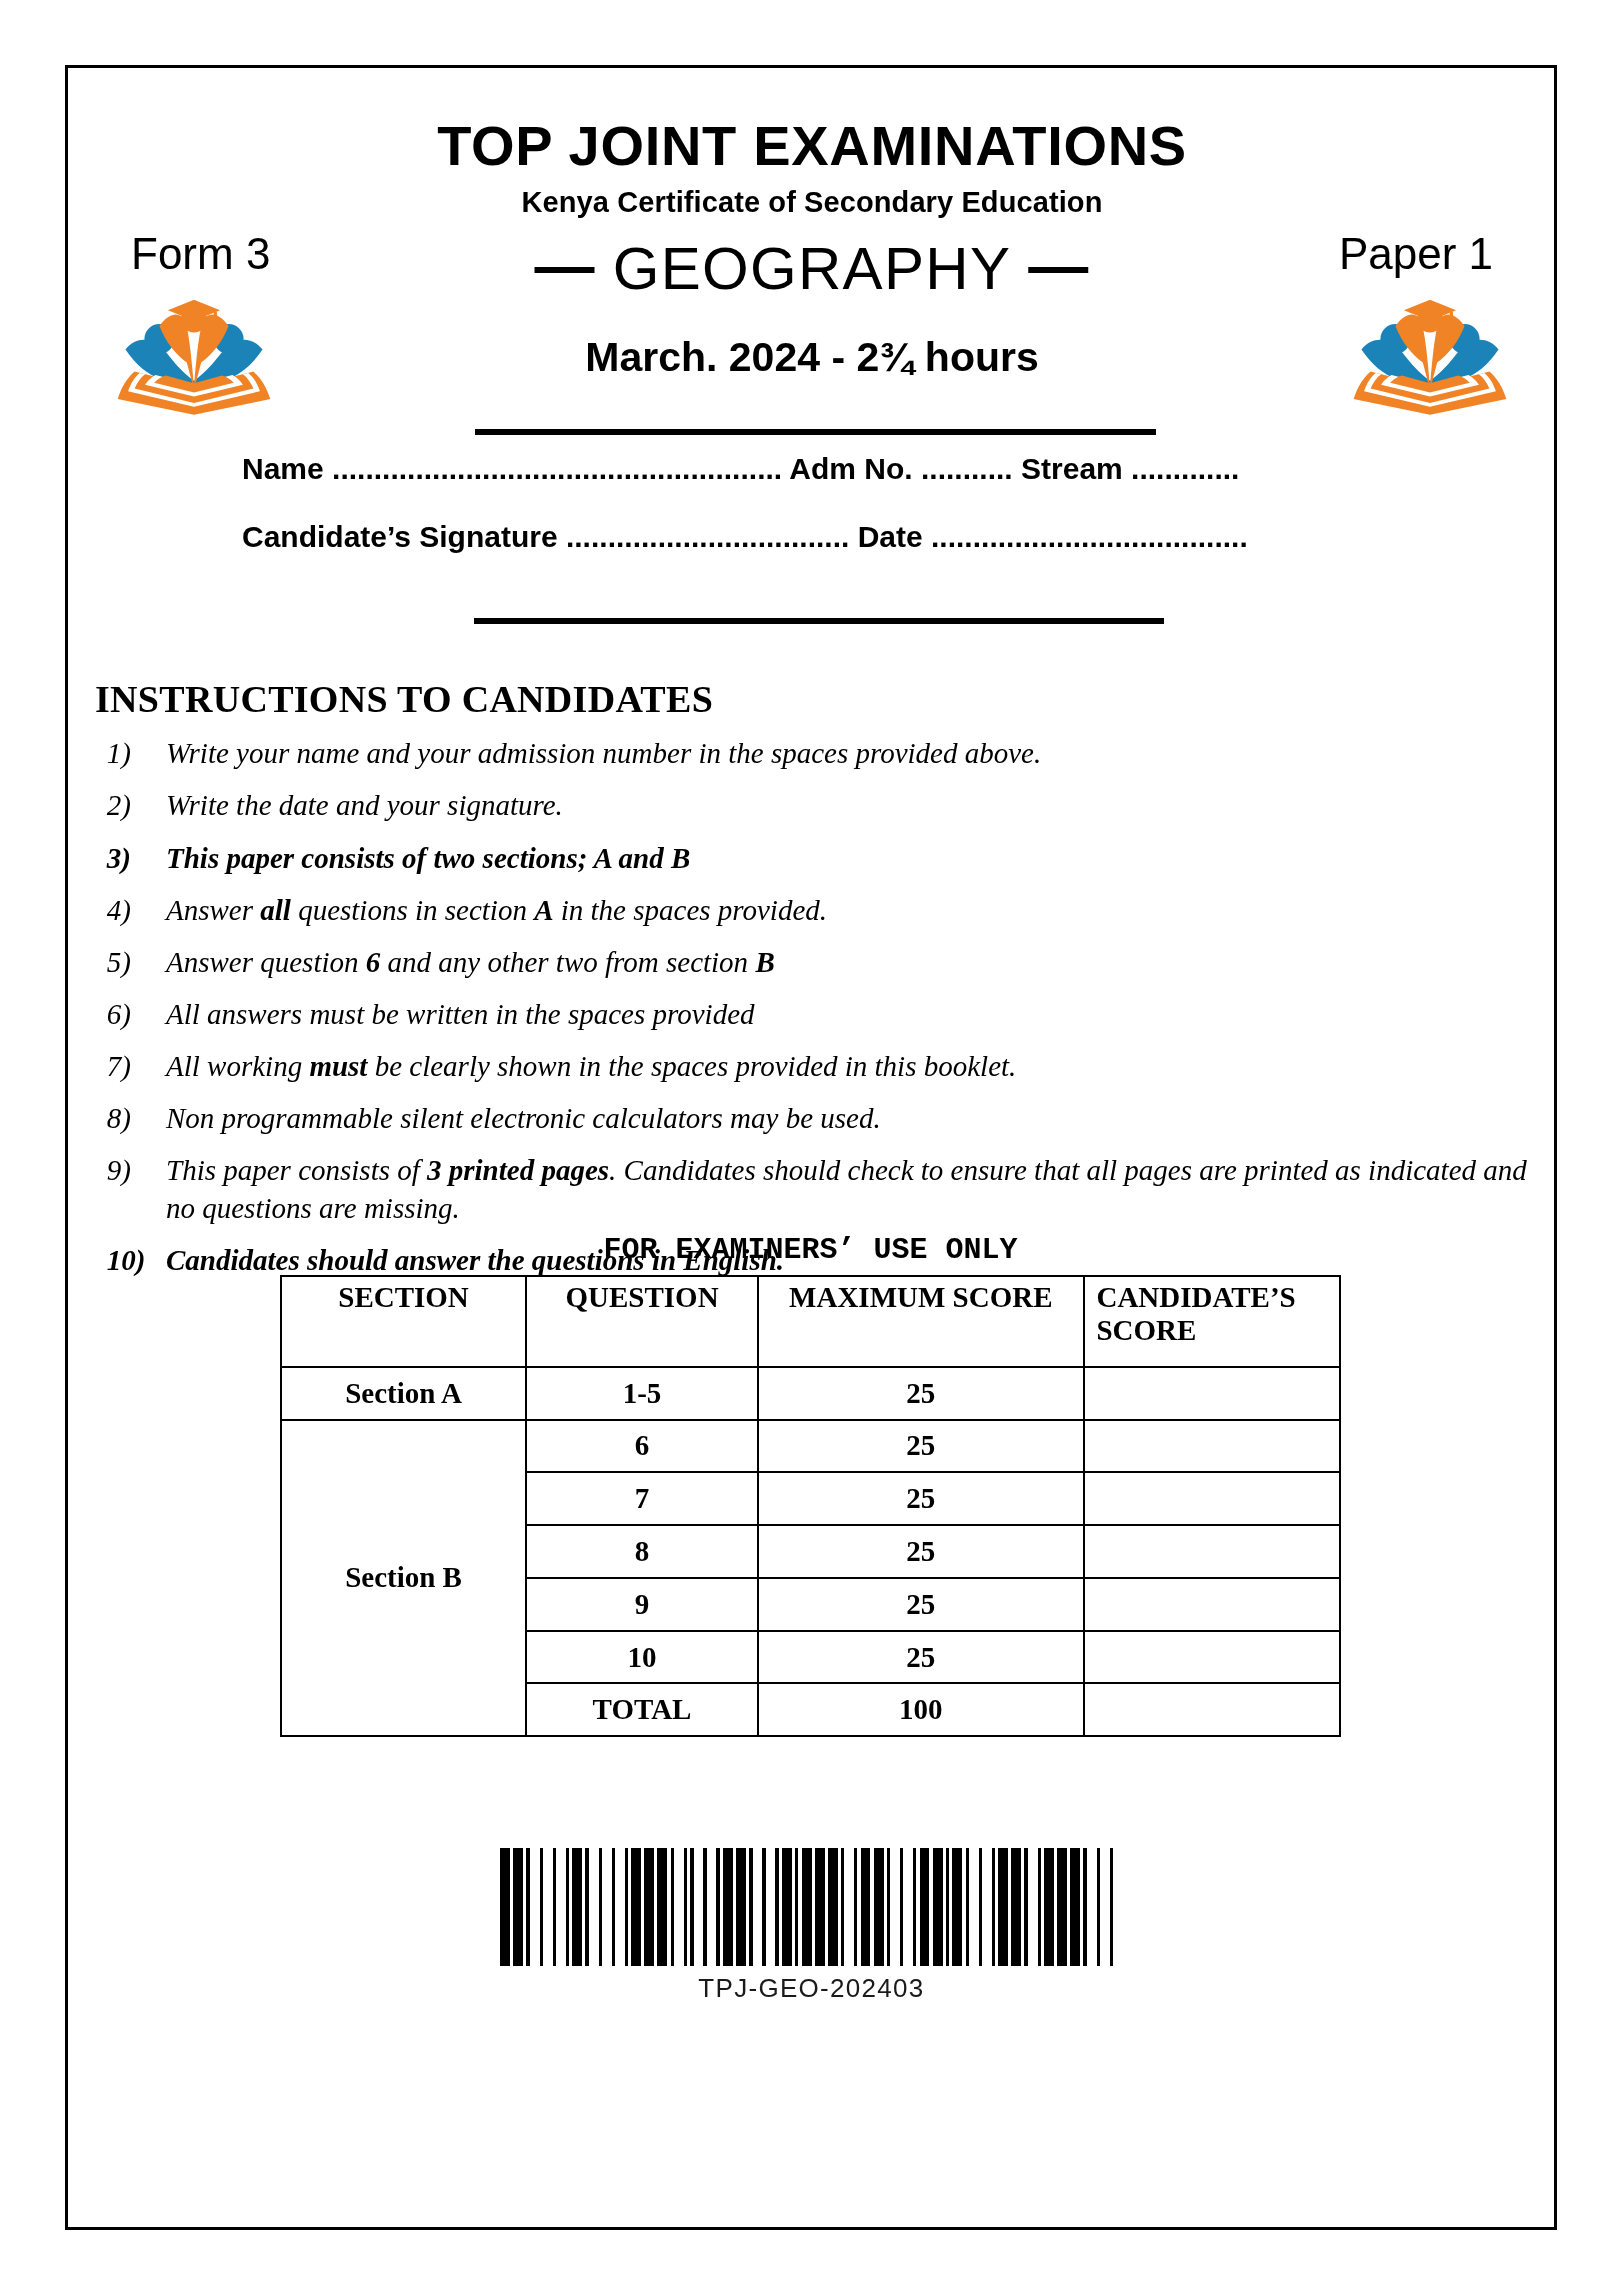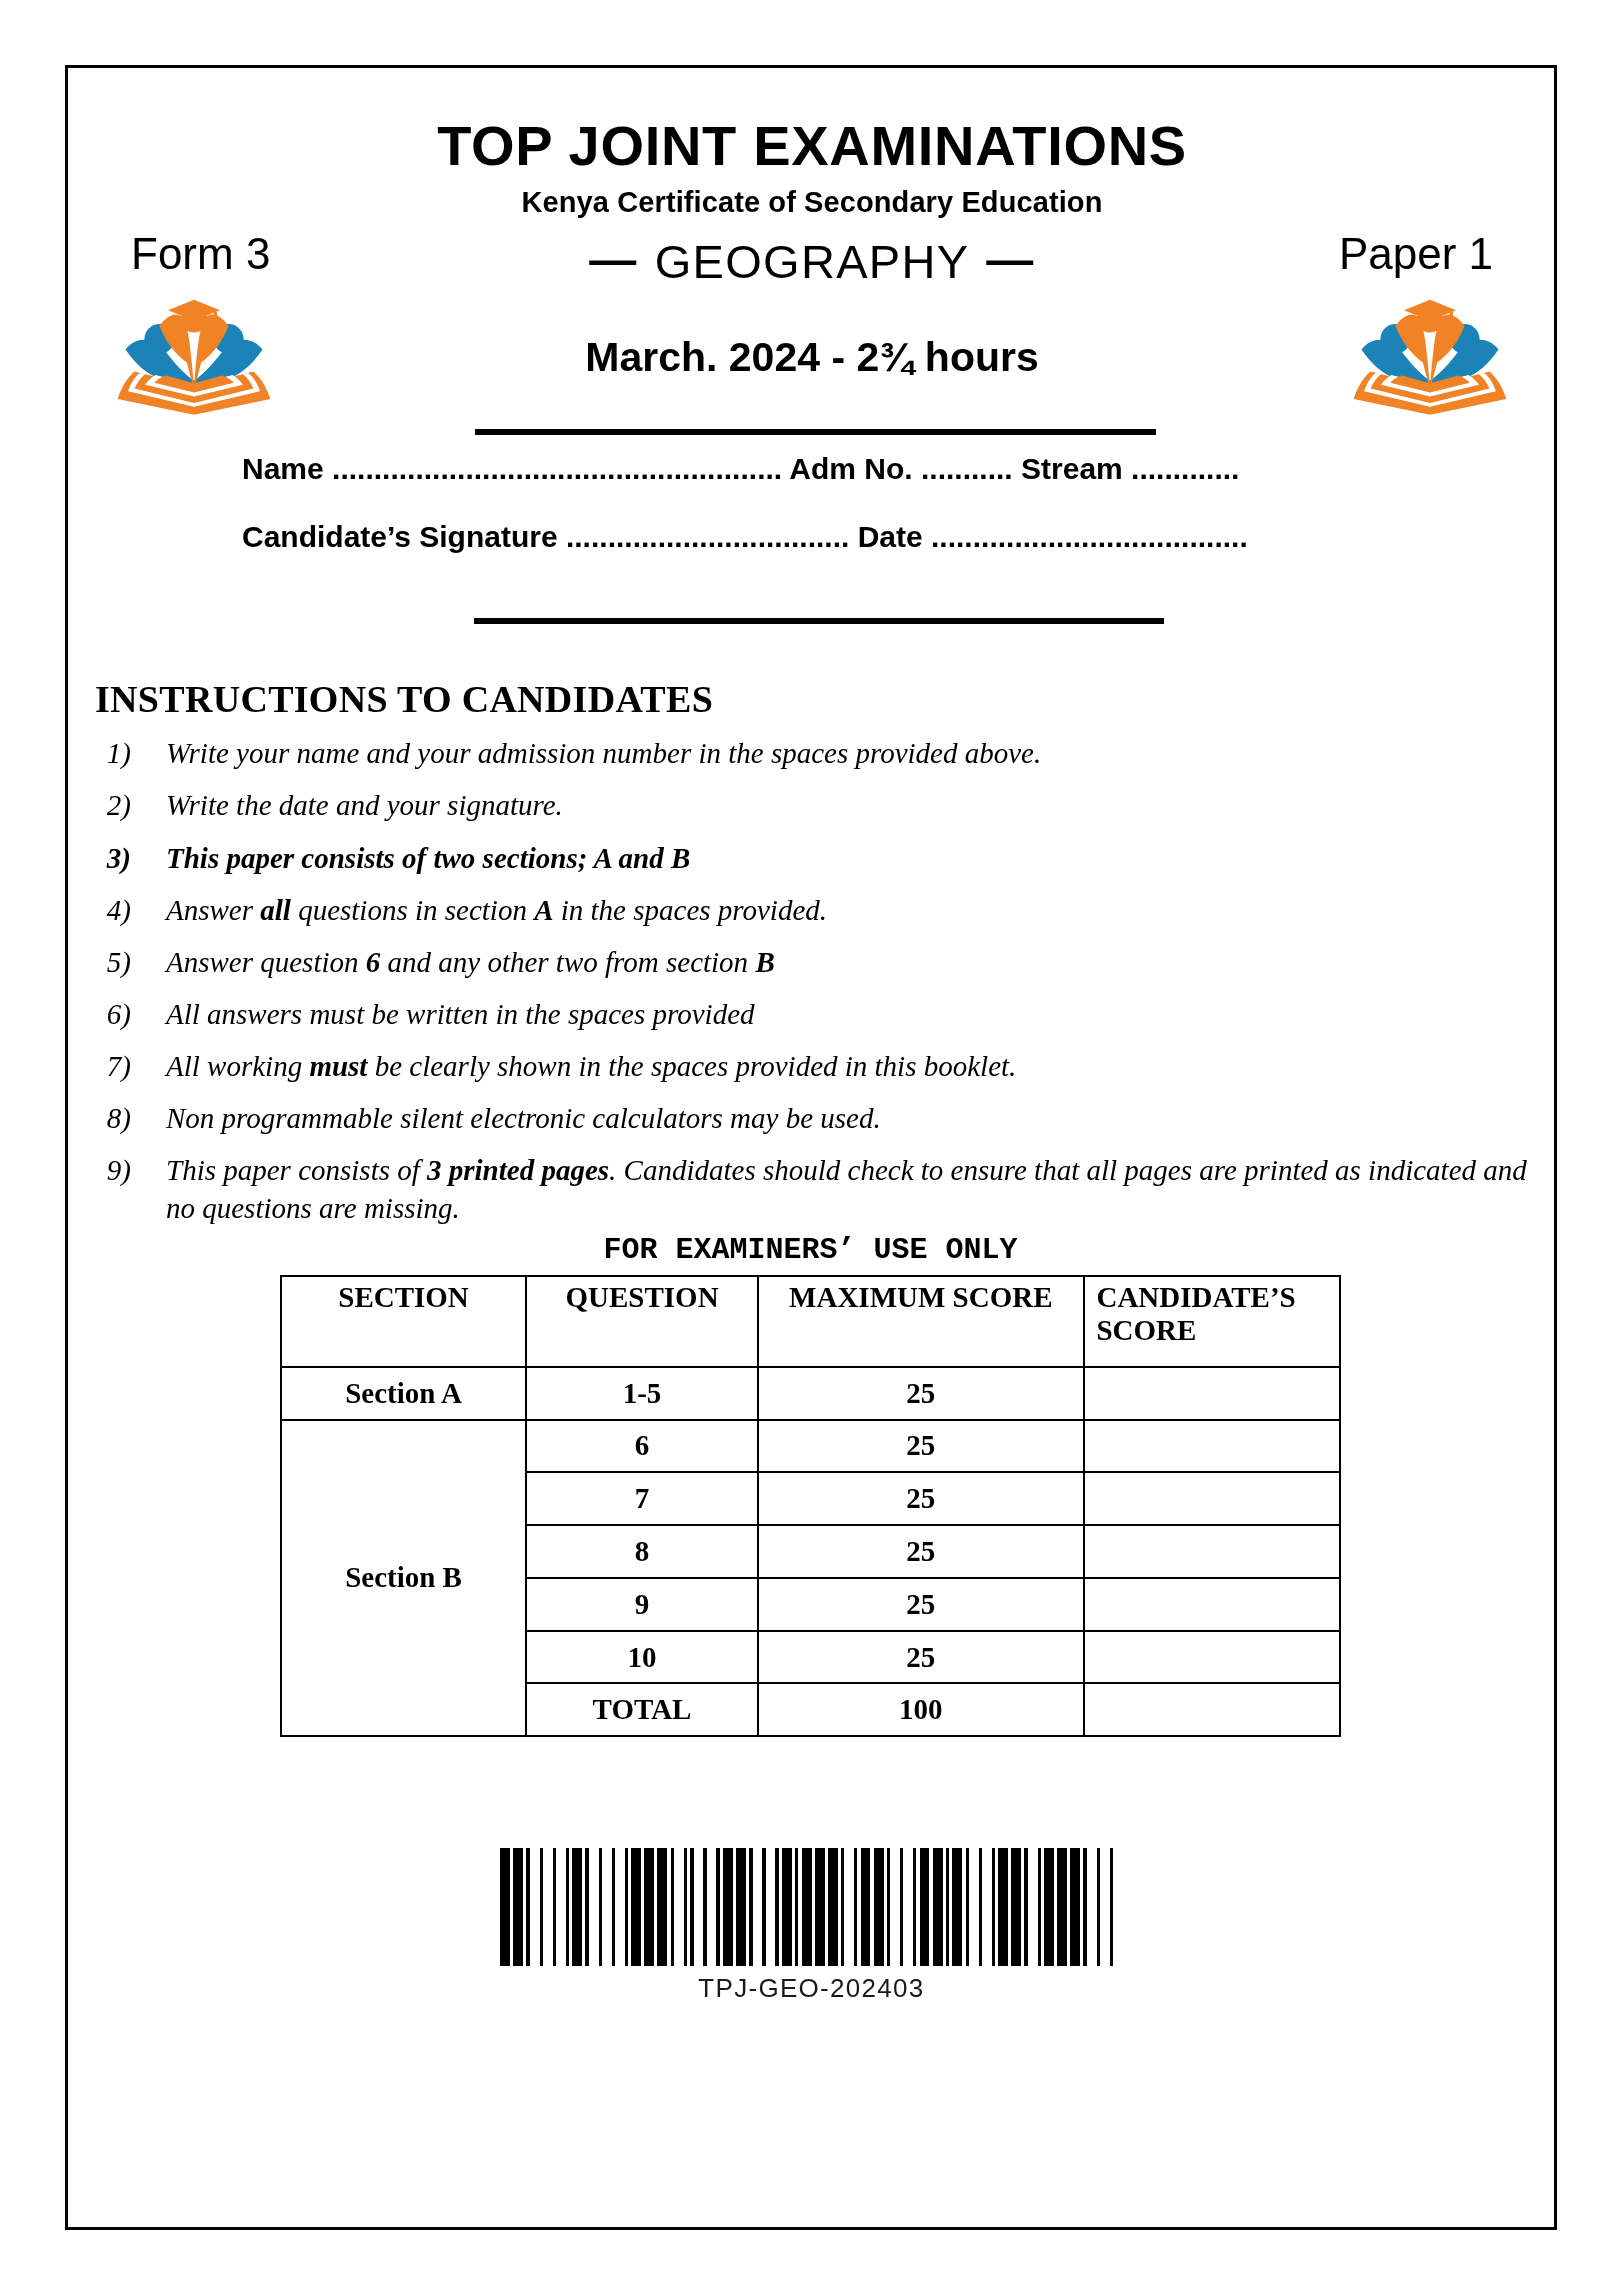--- a/index.html
+++ b/index.html
@@ -72,21 +72,21 @@
     font-size: 44px;
     font-weight: 400;
   }
   .subject-line {
     position: absolute;
     left: 0;
     right: 0;
     top: 11.8px;
     text-align: center;
     font-family: "Liberation Sans", sans-serif;
-    font-size: 47px;
+    font-size: 60px;
     font-weight: 500;
     letter-spacing: 1.3px;
   }
   .subject-line .dash {
     display: inline-block;
     font-weight: 700;
     padding: 0 17px;
     position: relative;
     top: -3.9px;
   }
@@ -314,20 +314,21 @@
     <ul class="instr-list" id="instr-list">
         <li class="instr-item"><span class="instr-num">1)</span><span class="instr-text">Write your name and your admission number in the spaces provided above.</span></li>
         <li class="instr-item"><span class="instr-num">2)</span><span class="instr-text">Write the date and your signature.</span></li>
         <li class="instr-item bold"><span class="instr-num bold">3)</span><span class="instr-text">This paper consists of two sections; <b>A</b> and <b>B</b></span></li>
         <li class="instr-item"><span class="instr-num">4)</span><span class="instr-text">Answer <b>all</b> questions in section <b>A</b> in the spaces provided.</span></li>
         <li class="instr-item"><span class="instr-num">5)</span><span class="instr-text">Answer question <b>6</b> and any other two from section <b>B</b></span></li>
         <li class="instr-item"><span class="instr-num">6)</span><span class="instr-text">All answers must be written in the spaces provided</span></li>
         <li class="instr-item"><span class="instr-num">7)</span><span class="instr-text">All working <b>must</b> be clearly shown in the spaces provided in this booklet.</span></li>
         <li class="instr-item"><span class="instr-num">8)</span><span class="instr-text">Non programmable silent electronic calculators may be used.</span></li>
         <li class="instr-item"><span class="instr-num">9)</span><span class="instr-text">This paper consists of <b>3 printed pages</b>. Candidates should check to ensure that all pages are printed as indicated and no questions are missing.</span></li>
+        <li class="instr-item bold"><span class="instr-num bold">10)</span><span class="instr-text"><b>Candidates should answer the questions in English</b>.</span></li>
       </ul>
   </div>
 
   <div class="examiners-heading">FOR EXAMINERS’ USE ONLY</div>
   <table class="examiners">
     <thead>
       <tr class="head">
         <th class="c-section">SECTION</th>
         <th class="c-question">QUESTION</th>
         <th class="c-max">MAXIMUM SCORE</th>

